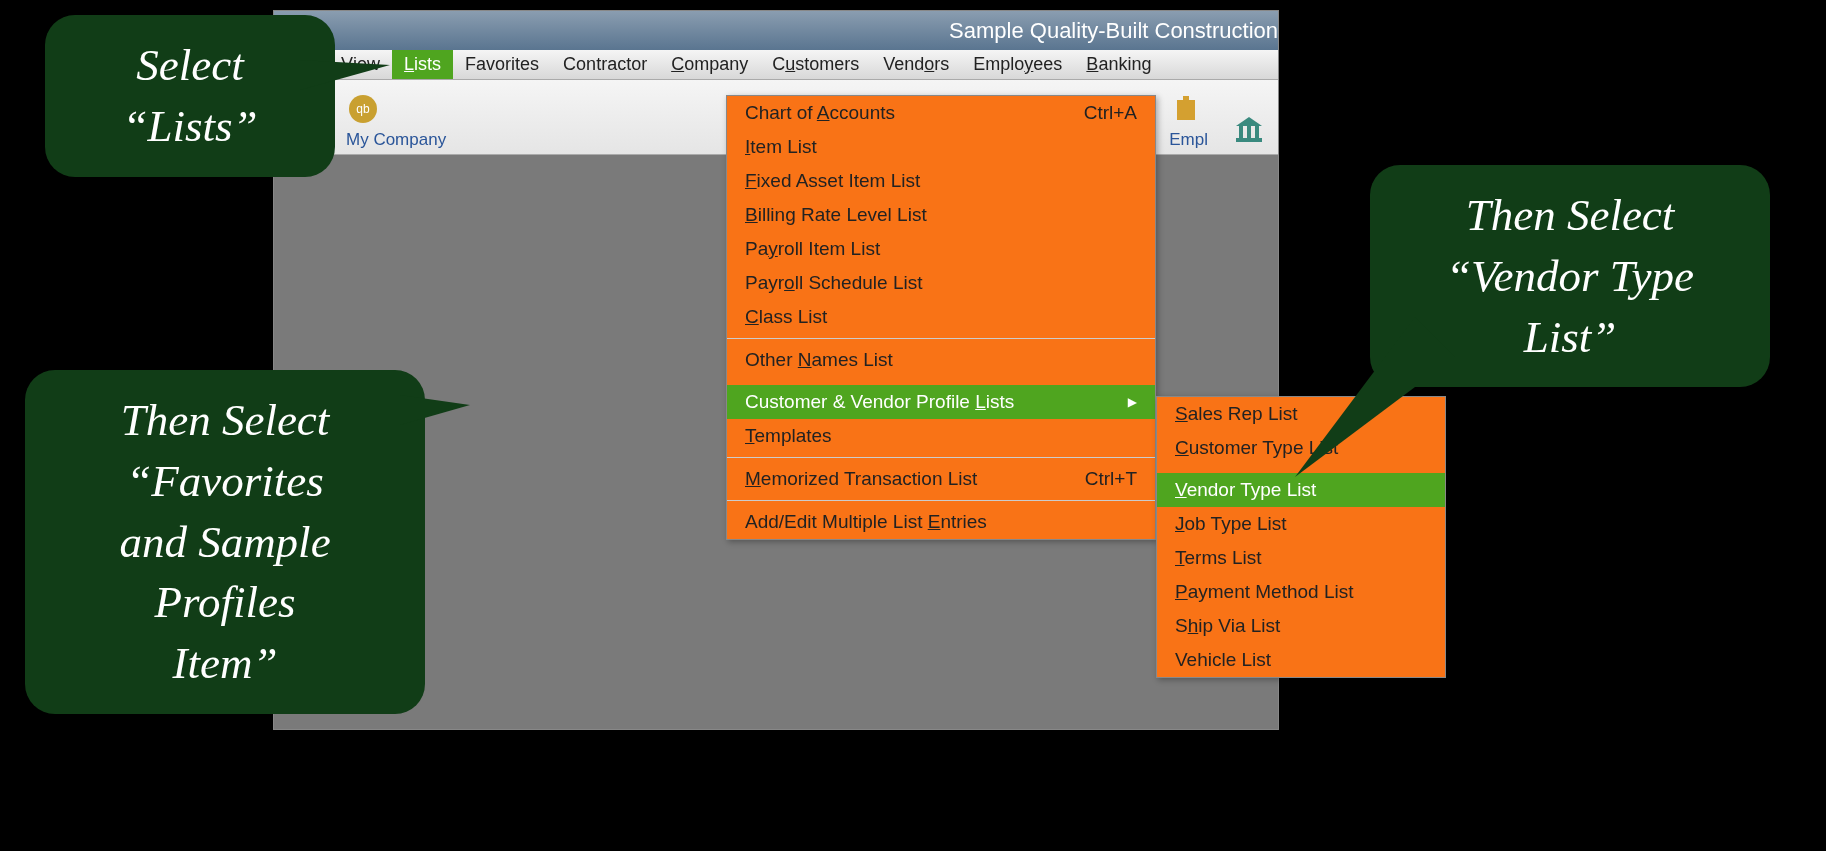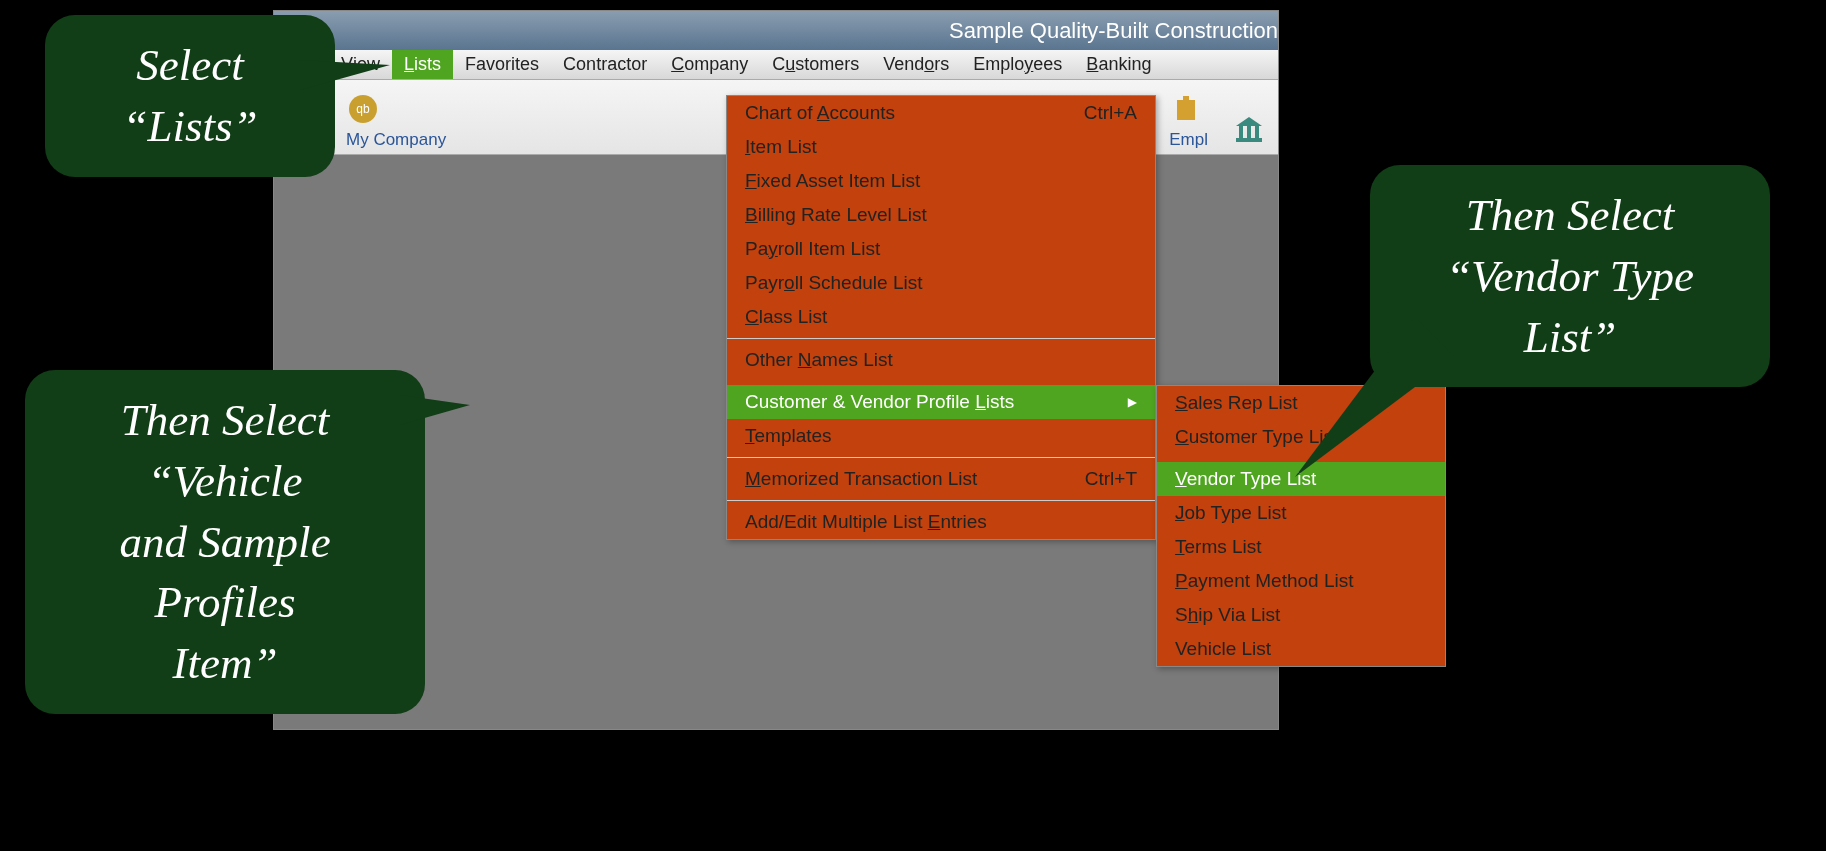--- a/index.html
+++ b/index.html
@@ -7,21 +7,21 @@
 .app-window { position: absolute; left: 273px; top: 10px; width: 1006px; height: 720px; background: #7a7a7a; border: 1px solid #888; }
 .titlebar { height: 39px; background: linear-gradient(to bottom, #8a9db0, #5a7590); color: #fff; font-size: 22px; display: flex; align-items: center; justify-content: flex-end; }
 .menubar { height: 30px; background: linear-gradient(to bottom, #f5f5f5, #d8d8d8); display: flex; align-items: stretch; border-bottom: 1px solid #aaa; font-size: 18px; color: #222; }
 .menubar .menu-item { padding: 4px 12px; display: flex; align-items: center; cursor: pointer; }
 .menubar .menu-item.selected { background: #4fa51f; color: #fff; }
 .u { text-decoration: underline; }
 .toolbar { height: 75px; background: linear-gradient(to bottom, #f5f5f5, #e5e5e5); display: flex; align-items: flex-end; border-bottom: 1px solid #aaa; font-size: 17px; color: #2a5599; }
 .toolbar .tool { display: flex; flex-direction: column; padding: 0 12px 4px 12px; }
 .tool .ico { width: 34px; height: 34px; margin-bottom: 4px; display: flex; align-items: center; justify-content: center; }
 .workarea { background: #7a7a7a; height: calc(100% - 160px); }
-.dropdown { position: absolute; background: #c2410c; border: 1px solid #888; box-shadow: 2px 2px 6px rgba(0,0,0,.3); font-size: 19px; color: #222; }
+.dropdown { position: absolute; background: #f97316; border: 1px solid #888; box-shadow: 2px 2px 6px rgba(0,0,0,.3); font-size: 19px; color: #222; }
 .dropdown .item { padding: 6px 18px; display: flex; justify-content: space-between; align-items: center; position: relative; cursor: pointer; white-space: nowrap; }
 .dropdown .item.highlight { background: #4fa51f; color: #fff; margin-top: 8px; }
 .dropdown .sep { border-top: 1px solid #ccc; margin: 4px 0; }
 .dropdown .arrow { font-size: 12px; margin-left: 30px; }
 .callout { position: absolute; background: #113d17; color: #fff; border-radius: 30px; padding: 20px 30px; font-family: "Comic Sans MS", cursive; font-size: 45px; font-style: italic; text-align: center; line-height: 1.35; }
 .callout .tail { position: absolute; }
 </style>
 </head>
 <body>
 
@@ -134,21 +134,21 @@
   <div class="item">
     <span><span class="u">M</span>emorized Transaction List</span>
     <span>Ctrl+T</span>
   </div>
   <div class="sep"></div>
   <div class="item">
       <span>Add/Edit Multiple List <span class="u">E</span>ntries</span>
     </div>
 </div>
 
-<div class="dropdown" style="left:1156px; top:385px; width:290px;">
+<div class="dropdown" style="left:1156px; top:396px; width:290px;">
   <div class="item">
       <span><span class="u">S</span>ales Rep List</span>
     </div>
   <div class="item">
       <span><span class="u">C</span>ustomer Type List</span>
     </div>
   <div class="item highlight">
       <span><span class="u">V</span>endor Type List</span>
     </div>
   <div class="item">
@@ -171,21 +171,21 @@
 <div class="callout" style="left:45px; top:15px; width:290px;">
   <div>Select</div>
   <div>“Lists”</div>
   <svg class="tail" style="right:-55px; top:35px;" width="90" height="50">
       <path d="M0 10 L90 15 L0 40 Z" fill="#113d17"></path>
     </svg>
 </div>
 
 <div class="callout" style="left:25px; top:370px; width:400px;">
   <div>Then Select</div>
-  <div>“Vehicle</div>
+  <div>“Favorites</div>
   <div>and Sample</div>
   <div>Profiles</div>
   <div>Item”</div>
   <svg class="tail" style="right:-45px; top:20px;" width="70" height="40">
       <path d="M0 5 L70 15 L0 35 Z" fill="#113d17"></path>
     </svg>
 </div>
 
 <div class="callout" style="left:1370px; top:165px; width:400px;">
   <div>Then Select</div>

